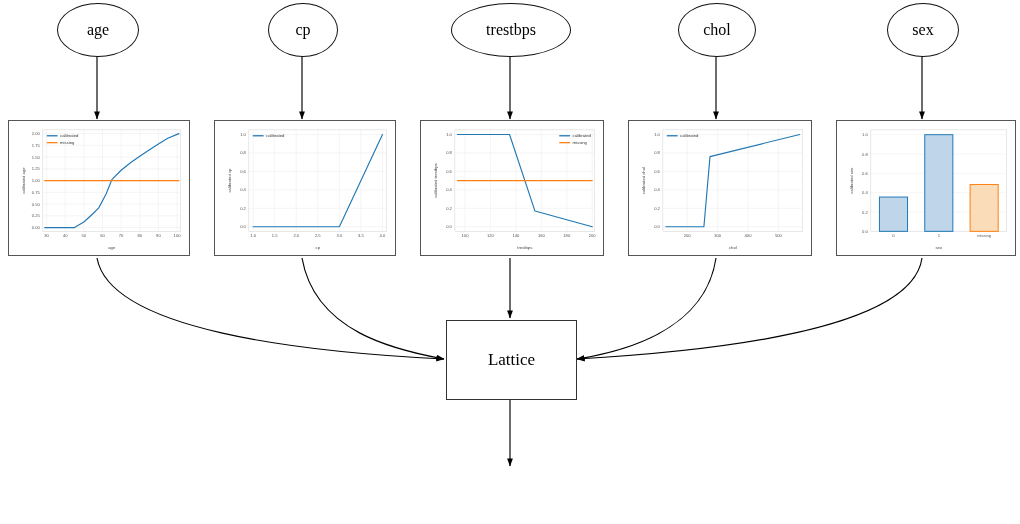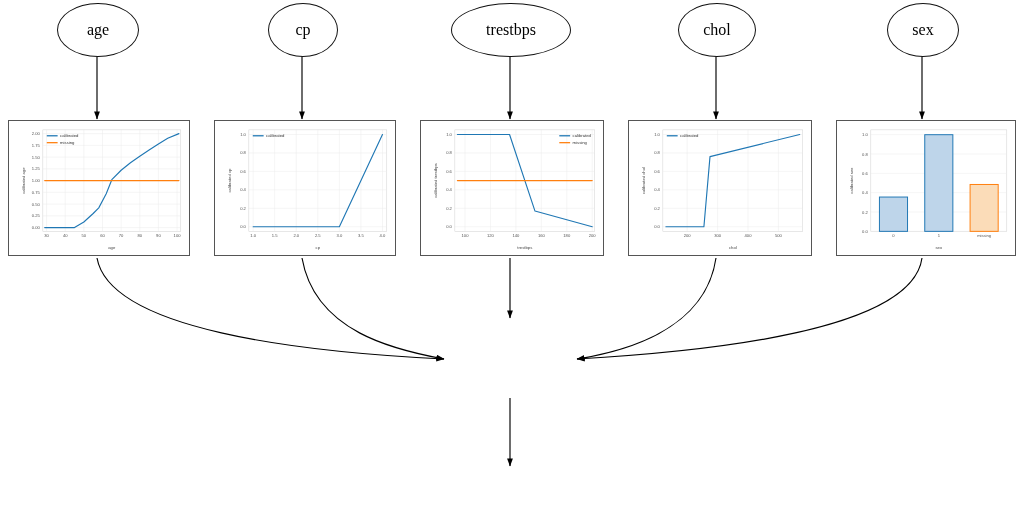--- a/index.html
+++ b/index.html
@@ -61,20 +61,23 @@
       <span>cp</span>
     </div>
     <div class="node-ellipse" style="left: 451px; top: 3px; width: 118px; height: 52px;">
       <span>trestbps</span>
     </div>
     <div class="node-ellipse" style="left: 678px; top: 3px; width: 76px; height: 52px;">
       <span>chol</span>
     </div>
     <div class="node-ellipse" style="left: 887px; top: 3px; width: 70px; height: 52px;">
       <span>sex</span>
+    </div>
+    <div class="node-box" style="left: 446px; top: 320px; width: 129px; height: 78px;">
+      <span>Lattice</span>
     </div>
     <div class="panel" style="left: 8px; top: 120px; width: 182px; height: 136px;">
       <svg class="plot" viewBox="0 0 182 136">
         <rect x="34" y="9" width="140" height="103" fill="#ffffff" stroke="#cfcfcf" stroke-width="0.5"></rect>
         <line x1="34" y1="108.18518518518519" x2="174" y2="108.18518518518519" stroke="#eaeaea" stroke-width="0.5"></line>
         <text x="31" y="109.68518518518519" text-anchor="end" font-size="4.2" fill="#555" font-family="&quot;Liberation Sans&quot;, sans-serif">0.00</text>
         <line x1="34" y1="96.26388888888889" x2="174" y2="96.26388888888889" stroke="#eaeaea" stroke-width="0.5"></line>
         <text x="31" y="97.76388888888889" text-anchor="end" font-size="4.2" fill="#555" font-family="&quot;Liberation Sans&quot;, sans-serif">0.25</text>
         <line x1="34" y1="84.3425925925926" x2="174" y2="84.3425925925926" stroke="#eaeaea" stroke-width="0.5"></line>
         <text x="31" y="85.8425925925926" text-anchor="end" font-size="4.2" fill="#555" font-family="&quot;Liberation Sans&quot;, sans-serif">0.50</text>

